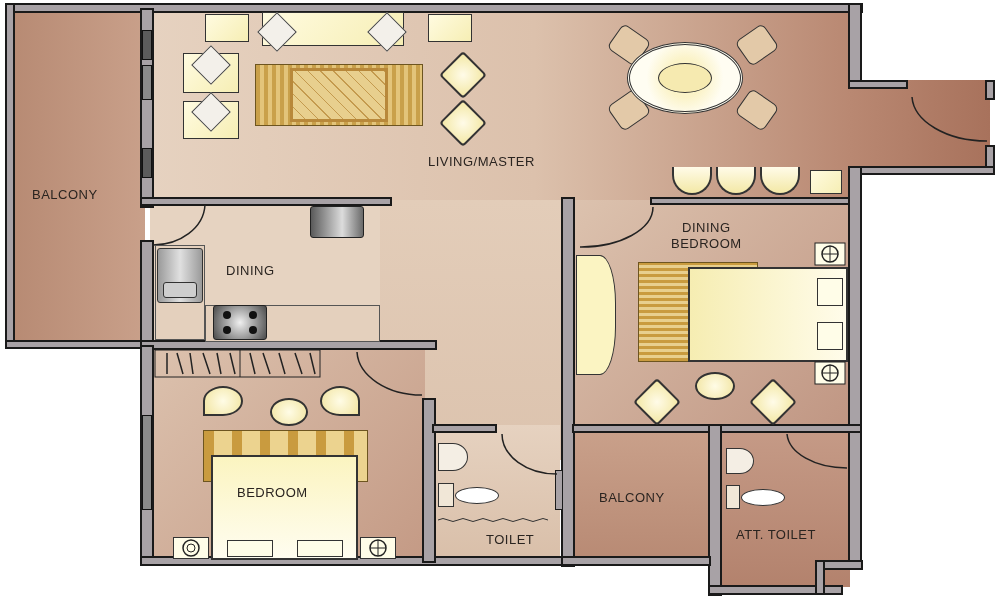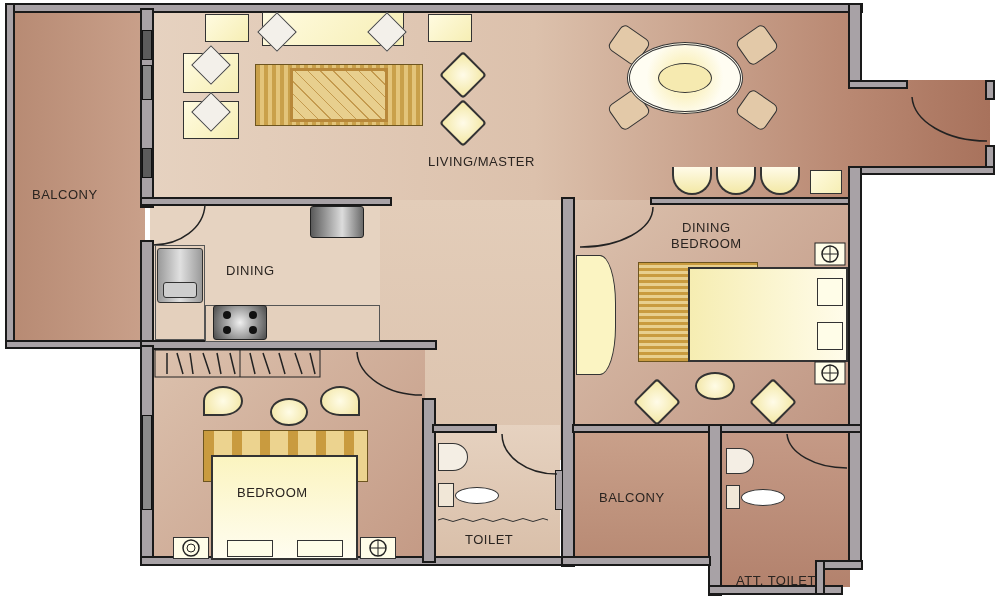--- a/index.html
+++ b/index.html
@@ -184,15 +184,15 @@
 <div class="abs" style="left:726px;top:448px;width:28px;height:26px;border:1.5px solid #333;border-radius:0 50% 50% 0;background:#f4eee4;"></div>
 <div class="abs" style="left:726px;top:485px;width:14px;height:24px;border:1px solid #333;background:#f1e7d7;"></div>
 <div class="abs" style="left:741px;top:489px;width:44px;height:17px;border:1.5px solid #333;border-radius:50%;background:#fff;"></div>
 
 <div class="label" style="left:32px;top:187px;">BALCONY</div>
 <div class="label" style="left:428px;top:154px;">LIVING/MASTER</div>
 <div class="label" style="left:226px;top:263px;">DINING</div>
 <div class="label" style="left:682px;top:220px;">DINING</div>
 <div class="label" style="left:671px;top:236px;">BEDROOM</div>
 <div class="label" style="left:237px;top:485px;">BEDROOM</div>
-<div class="label" style="left:465px;top:532px;">TOILET</div>
+<div class="label" style="left:486px;top:532px;">TOILET</div>
 <div class="label" style="left:599px;top:490px;">BALCONY</div>
-<div class="label" style="left:736px;top:527px;margin-top:46px;">ATT. TOILET</div>
+<div class="label" style="left:736px;top:527px;">ATT. TOILET</div>
 
 </body></html>

